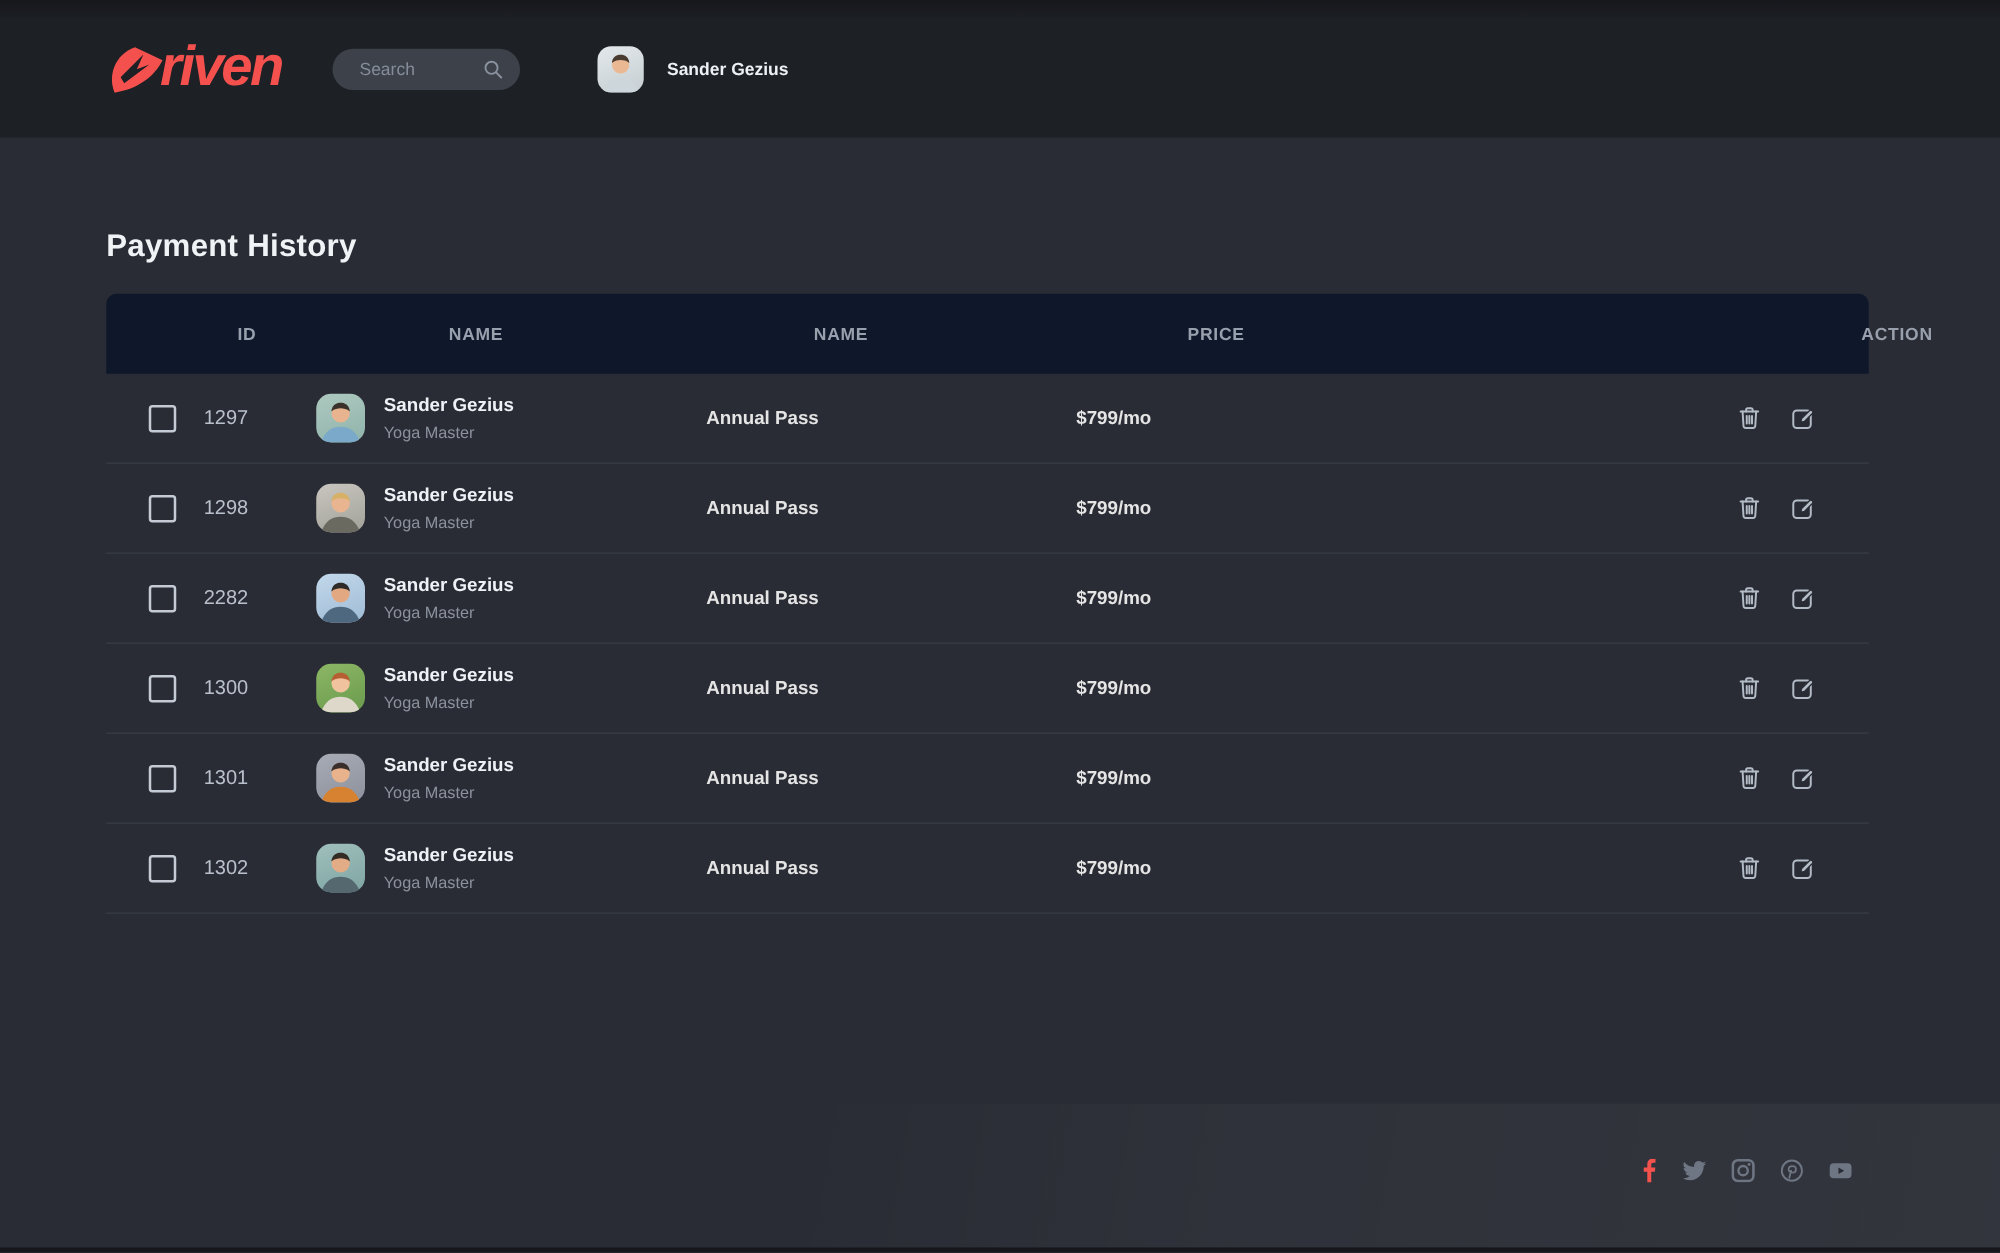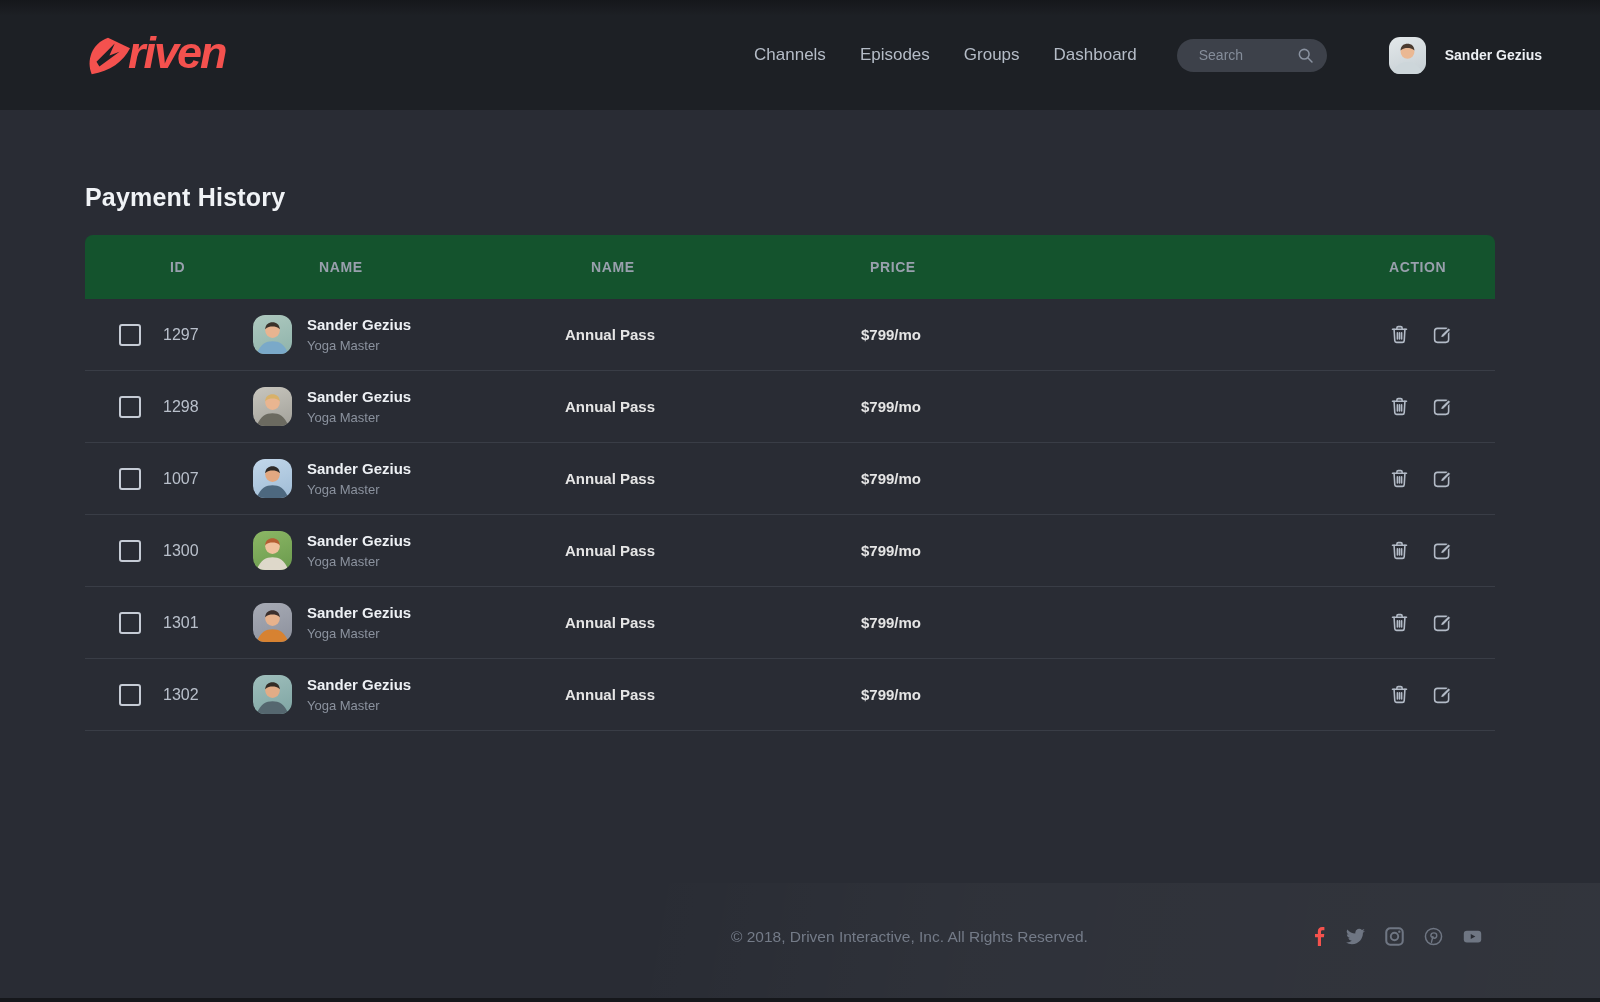--- a/index.html
+++ b/index.html
@@ -49,21 +49,21 @@
   main { margin:0 105px 0 85px; }
   .page-title { margin-top:73px; color:#f0f3f6; font-size:25px; font-weight:600; letter-spacing:.2px; }
 
   .grid {
     display:grid;
     grid-template-columns:68px 92px 310px 296px 527px 1fr;
     align-items:center;
   }
   .table { margin-top:23px; }
   .thead {
-    height:64px; background:#14532d; border-radius:8px 8px 0 0;
+    height:64px; background:#0f172a; border-radius:8px 8px 0 0;gap:20px;
   }
   .thead span {
     color:#99a0ad; font-size:14px; font-weight:bold; letter-spacing:.6px;
   }
   .h-id { padding-left:17px; }
   .h-name { padding-left:74px; }
   .h-type { padding-left:36px; }
   .h-price { padding-left:19px; }
   .h-action { padding-left:11px; }
 
@@ -105,26 +105,20 @@
   <div class="logo">
     <span>
       <svg width="46" height="44" viewBox="0 0 48 44">
         <path d="M7 42 C1 28 7 10 24 4 L47 15 C40 29 26 39 7 42 Z" fill="#f4514e"></path>
         <path d="M12 29 L31 10 L25.5 22.5 L36 18.5 L15 34 Z" fill="#1d2025"></path>
       </svg>
     </span>
     <span class="logo-text">riven</span>
   </div>
 
-  <nav class="nav-links">
-    <a class="nav-link">Channels</a>
-    <a class="nav-link">Episodes</a>
-    <a class="nav-link">Groups</a>
-    <a class="nav-link">Dashboard</a>
-  </nav>
 
   <div class="search">
     <input type="text" placeholder="Search" style="">
     <span class="search-icon">
       <svg viewBox="0 0 20 20" fill="none" stroke="currentColor" stroke-width="1.8" stroke-linecap="round">
         <circle cx="8.5" cy="8.5" r="5.7"></circle>
           <path d="M13 13l4.6 4.6"></path>
       </svg>
     </span>
   </div>
@@ -227,21 +221,21 @@
           <path d="M10.6 15.6l2.6-.6 7.2-7.2a1.84 1.84 0 0 0-2.6-2.6l-7.2 7.2-.6 2.6z" fill="currentColor" stroke="#292c34" stroke-width="1.2"></path>
         </svg>
       </span>
     </div>
   </div>
 
   <div class="trow grid">
     <div class="cell-check">
       <input type="checkbox" class="row-checkbox" style="">
     </div>
-    <div class="cell-id">1007</div>
+    <div class="cell-id">2282</div>
     <div class="cell-name">
       <span class="avatar row-avatar" style="background: linear-gradient(160deg, rgb(194, 215, 234), rgb(159, 188, 214));">
         <svg viewBox="0 0 40 40">
           <path class="av-shirt" d="M3 42 C7 30 13 27 20 27 C27 27 33 30 37 42 Z" style="fill: rgb(77, 104, 127);"></path>
           <circle class="av-skin" cx="20" cy="16" r="7.5" style="fill: rgb(226, 168, 129);"></circle>
           <path class="av-hair" d="M12.4 14.5 C13 9.5 16 7.4 20 7.4 C24 7.4 27 9.5 27.6 14.5 C25 12.4 22.5 11.9 20 11.9 C17.5 11.9 15 12.4 12.4 14.5 Z" style="fill: rgb(46, 42, 40);"></path>
         </svg>
       </span>
       <span>
         <div class="name">Sander Gezius</div>
@@ -380,21 +374,20 @@
         </svg>
       </span>
     </div>
   </div>
 </div>
   </section>
 </main>
 
 <footer class="footer">
   <div class="footer-light"></div>
-  <div class="copyright">© 2018, Driven Interactive, Inc. All Rights Reserved.</div>
   <div class="socials">
     <span class="social facebook">
       <svg viewBox="0 0 13 24" fill="currentColor">
         <path d="M8.4 24V13.1h3.6l.55-4.2H8.4V6.2c0-1.2.34-2.05 2.1-2.05h2.2V.17C12.3.06 11 0 9.8 0 6.6 0 4.4 1.96 4.4 5.56v3.34H.8v4.2h3.6V24h4z"></path>
       </svg>
     </span>
     <span class="social">
       <svg viewBox="0 0 24 24" fill="currentColor">
         <path d="M23.9 4.6c-.9.4-1.8.66-2.8.78a4.9 4.9 0 0 0 2.15-2.7 9.7 9.7 0 0 1-3.1 1.18A4.88 4.88 0 0 0 11.7 7.2c0 .38.04.75.12 1.1A13.85 13.85 0 0 1 1.76 3.2a4.87 4.87 0 0 0 1.51 6.51 4.86 4.86 0 0 1-2.21-.61v.06c0 2.36 1.68 4.33 3.91 4.78a4.9 4.9 0 0 1-2.2.08 4.89 4.89 0 0 0 4.56 3.39A9.8 9.8 0 0 1 0 19.54a13.8 13.8 0 0 0 7.48 2.2c8.98 0 13.89-7.44 13.89-13.89l-.02-.63A9.9 9.9 0 0 0 23.9 4.6z"></path>
       </svg>

